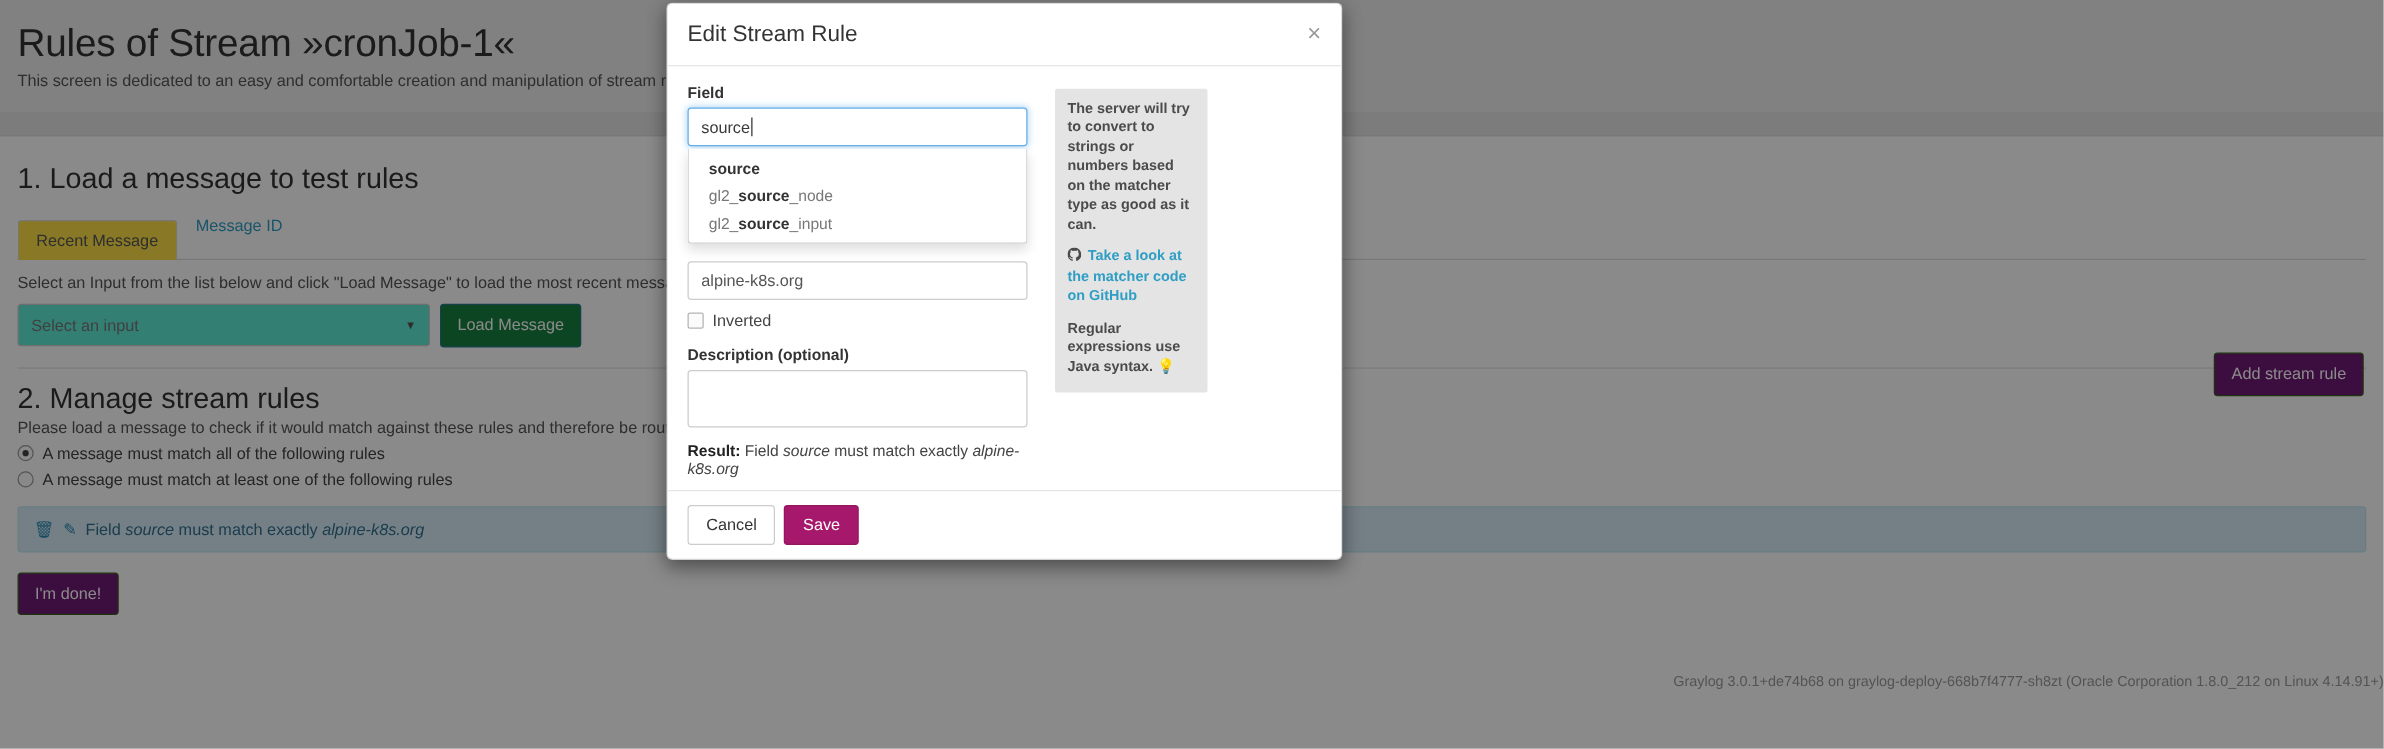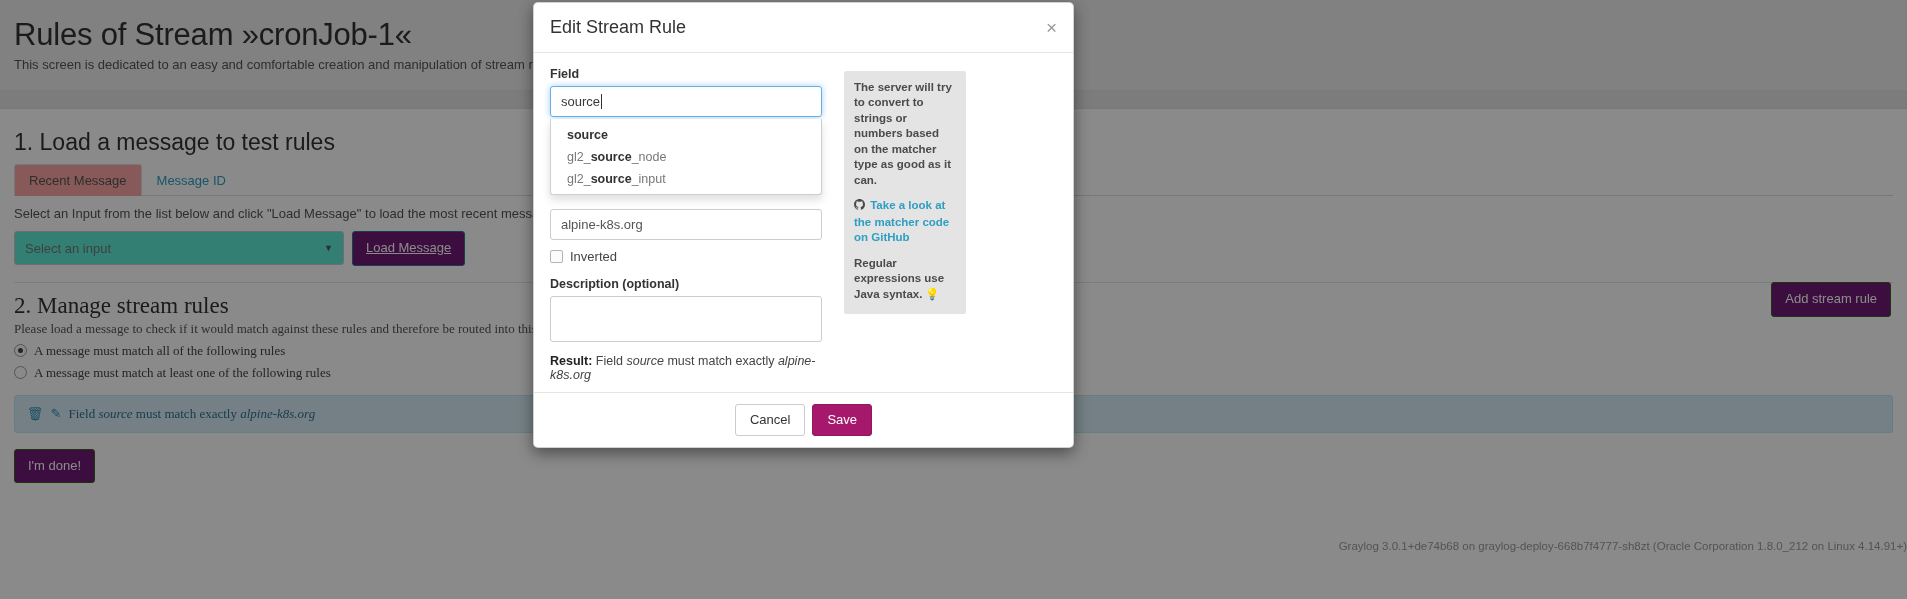--- a/index.html
+++ b/index.html
@@ -42,37 +42,38 @@
   }
   h2.section-title.tight { margin-bottom:2px; }
 
   
   .nav-tabs { display:flex; border-bottom:1px solid #ddd; margin-bottom:10px; }
   .nav-tabs .tab {
     padding:8px 14px; font-size:13px; color:#2e9ec4;
     border:1px solid transparent; border-bottom:none; margin-bottom:-1px; cursor:pointer;
   }
   .nav-tabs .tab.active {
-    color:#555; background:#fca5a5;
+    color:#555; background:#fde047;
     border-color:#ddd #ddd #fff;
     border-radius:3px 3px 0 0;
+    margin-top:12px;
   }
 
   .helper-text { font-size:13px; color:#555; margin-bottom:10px; }
 
   .row-controls { display:flex; align-items:center; gap:8px; }
   .form-select {
     width:330px; height:34px; border:1px solid #ccc; border-radius:3px;
     background:#5eead4; padding:0 10px; font-size:13px; color:#777;
     display:flex; align-items:center; justify-content:space-between;
   }
   .caret-dn { font-size:9px; color:#555; }
 
   .btn { border-radius:3px; font-size:13px; padding:8px 13px; cursor:pointer; border:1px solid transparent; line-height:1.3; }
-  .btn-info { background:#701a75; border-color:#2b7691; color:#fff;text-decoration:underline; }
+  .btn-info { background:#15803d; border-color:#2b7691; color:#fff; }
   .btn-success { background:#701a75; border-color:#395f1e; color:#fff; }
   .btn-default { background:#fff; border-color:#ccc; color:#333; }
   .btn-primary-pink { background:#a6186b; border-color:#95165f; color:#fff; }
 
   hr.sep { border:none; border-top:1px solid #e3e3e3; margin:16px 0 0 0; }
 
   .radio-line { display:flex; align-items:center; gap:7px; font-size:13px; color:#444; margin:6px 0; }
   .radio {
     width:13px; height:13px; border-radius:50%;
     border:1px solid #9b9b9b; background:#fdfdfd; position:relative; flex:0 0 auto;
@@ -187,21 +188,21 @@
     padding:6px 9px; font-size:13px; resize:none;
     font-family:"Liberation Sans", sans-serif; color:#555;
   }
   .result-line { font-size:12.5px; color:#444; margin-top:9px; }
   .result-line b { color:#222; }
   .result-line em { font-style:italic; }
 
   .modal-foot {
     border-top:1px solid #e5e5e5;
     padding:11px 16px;
-    display:flex; justify-content:center; gap:7px;
+    display:flex; justify-content:flex-start; gap:7px;
   }
   .btn-sm { font-size:13px; padding:7px 14px; border-radius:3px; cursor:pointer; }
 </style>
 </head>
 <body>
 
 <div id="page-bg">
 
   <div class="jumbotron">
     <div class="container">
@@ -226,21 +227,21 @@
       <div class="form-select">
         <span>Select an input</span>
         <span class="caret-dn">▼</span>
       </div>
       <button class="btn btn-info">Load Message</button>
     </div>
 
     <hr class="sep">
   </div>
 
-  <div class="section" style="padding-top:4px;font-family:Liberation Serif, serif;">
+  <div class="section" style="padding-top:4px;">
     <h2 class="section-title tight">2. Manage stream rules</h2>
     <div class="helper-text" style="margin-bottom:6px;">Please load a message to check if it would match against these rules and therefore be routed into this stream.</div>
 
     <div class="radio-line">
       <span class="radio checked"></span>
       <span>A message must match all of the following rules</span>
     </div>
     <div class="radio-line">
       <span class="radio"></span>
       <span>A message must match at least one of the following rules</span>

